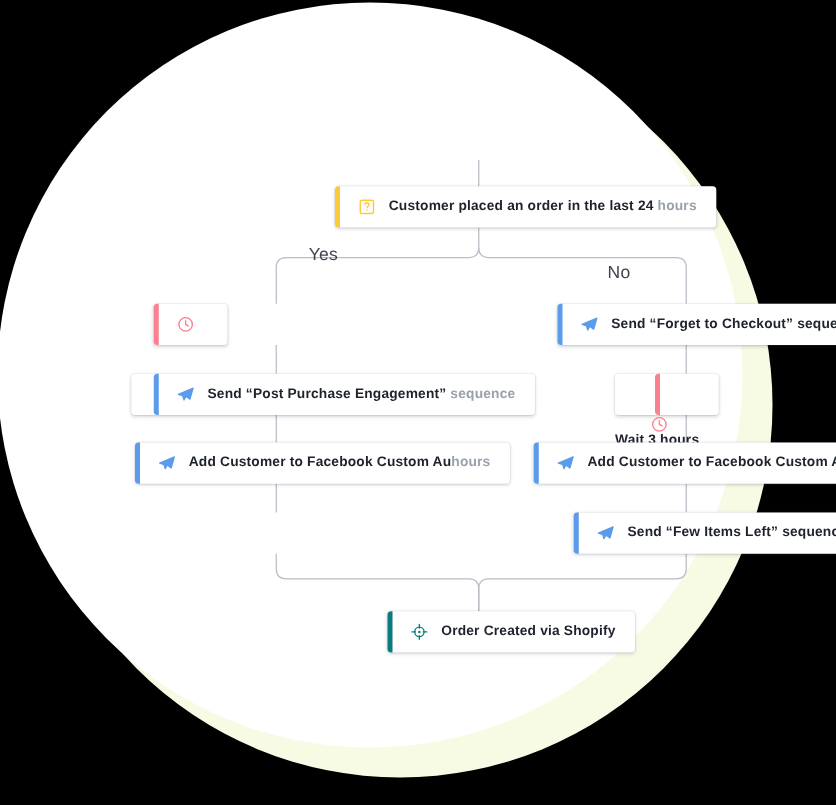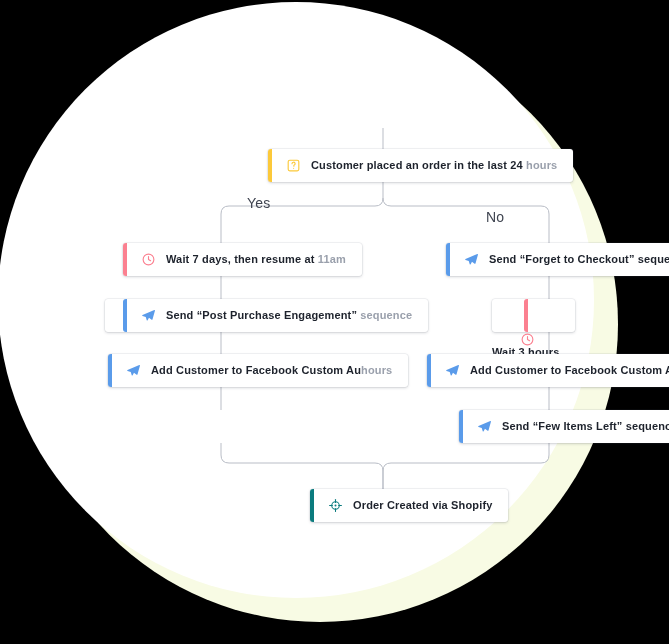--- a/index.html
+++ b/index.html
@@ -181,23 +181,20 @@
         <span>Customer placed an order in the last 24</span><span class="muted"> hours</span>
       </div>
     </div>
 
     <div class="node" id="node-wait-7d">
       <div class="accent accent-pink"></div>
       <svg class="ico" viewBox="0 0 24 24" fill="none" stroke="#fb8090" stroke-width="1.8" stroke-linecap="round" stroke-linejoin="round">
         <circle cx="12" cy="12" r="8.6"></circle>
         <path d="M12 7.2V12l3.3 2"></path>
       </svg>
-      <div class="label">
-        <span>Wait 7 days, then resume at</span><span class="muted"> 11am</span>
-      </div>
     </div>
 
     <div class="node" id="node-post-purchase">
       <div class="accent accent-blue"></div>
       <svg class="ico" viewBox="0 0 24 24" fill="#5a9bea" stroke="none">
         <path d="M21.3 3.1 2.4 11.2c-.7.3-.65 1.3.07 1.5l5.1 1.55 1.6 5.25c.2.7 1.14.78 1.47.14l2.1-4.1 4.2 3.2c.52.4 1.28.12 1.42-.52L22.4 4.03c.13-.62-.5-1.13-1.1-.93z"></path>
       </svg>
       <div class="label">
         <span>Send “Post Purchase Engagement”</span><span class="muted"> sequence</span>
       </div>

